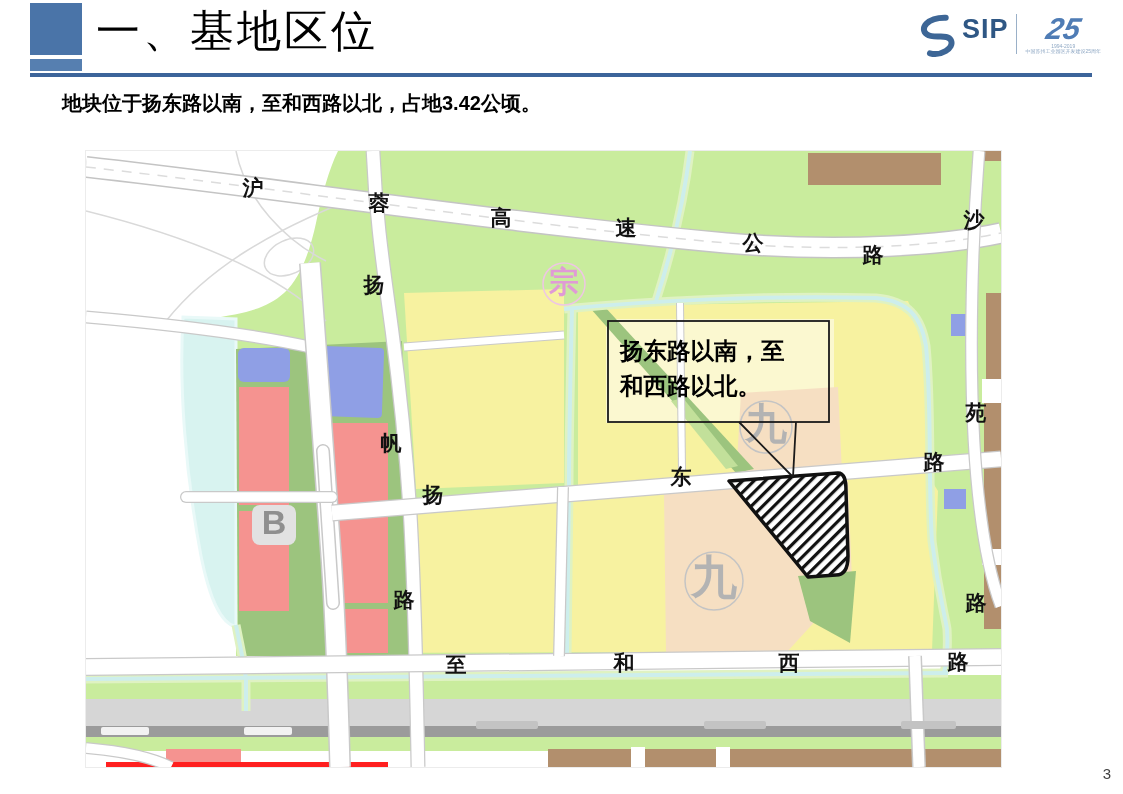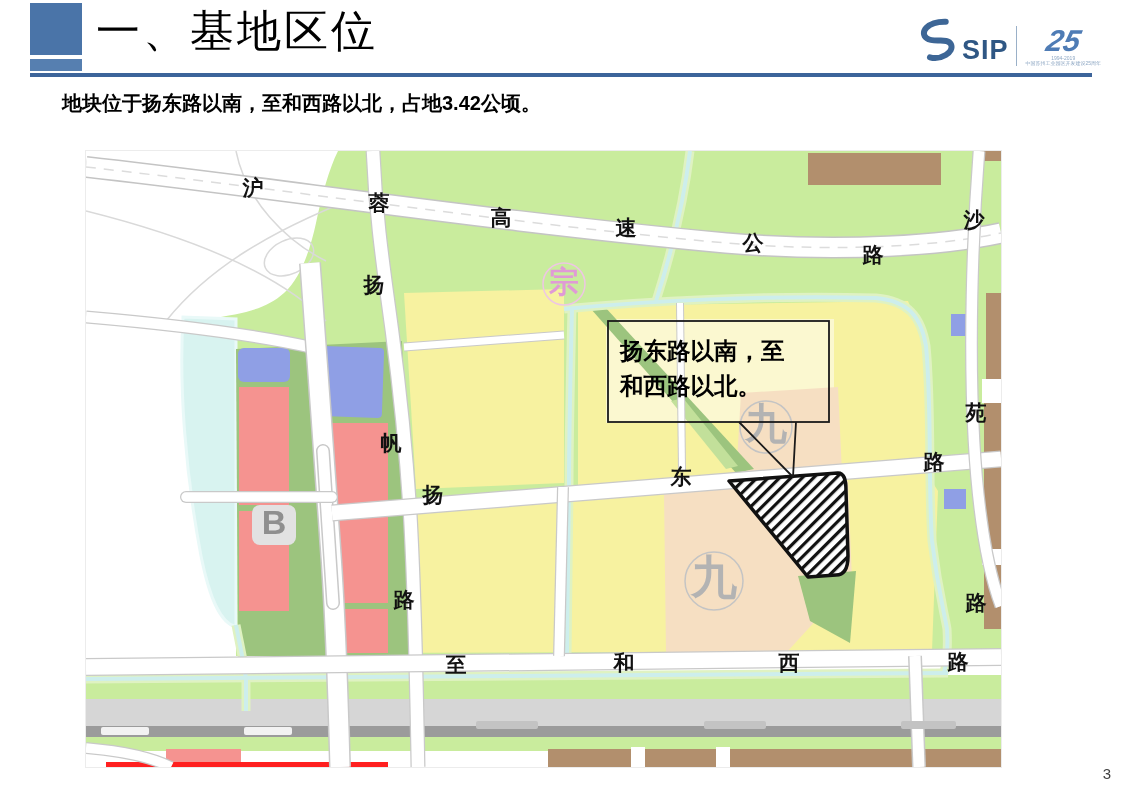--- a/index.html
+++ b/index.html
@@ -5,21 +5,21 @@
   html,body{margin:0;padding:0;background:#888;}
   .slide{position:relative;width:1123px;height:794px;background:#ffffff;overflow:hidden;
          font-family:"Liberation Sans","DejaVu Sans",sans-serif;}
   
   .deco-square{position:absolute;left:30px;top:3px;width:52px;height:52px;background:#4a74a8;}
   .deco-bar{position:absolute;left:30px;top:59px;width:52px;height:12px;background:#567fb0;}
   .page-title{position:absolute;left:96px;top:2px;font-size:44px;font-weight:normal;
               color:#000000;letter-spacing:3px;white-space:nowrap;}
   .header-rule{position:absolute;left:30px;top:73px;width:1062px;height:4px;background:#3c649a;}
   
-  .logo{position:absolute;right:22px;top:14px;display:flex;align-items:flex-end;height:52px;}
+  .logo{position:absolute;right:22px;top:14px;display:flex;align-items:flex-start;height:52px;}
   .logo .sip-text{font-size:27px;font-weight:bold;color:#2f5784;letter-spacing:1px;margin-left:4px;}
   .logo .divider{width:1px;height:40px;background:#9ab0c8;margin:0 8px;}
   .logo .anniv{display:flex;flex-direction:column;align-items:center;line-height:1;}
   .logo .anniv .num{font-style:italic;font-weight:bold;font-size:30px;color:#4f7cb5;
                     transform:skewX(-12deg);}
   .logo .anniv .fine{font-size:5px;color:#8fa8c4;white-space:nowrap;}
   
   .subtitle{position:absolute;left:42px;top:90px;font-size:20px;font-weight:600;color:#000;margin-left:20px;}
   
   .map{position:absolute;left:85px;top:150px;width:915px;height:616px;background:#fff;

